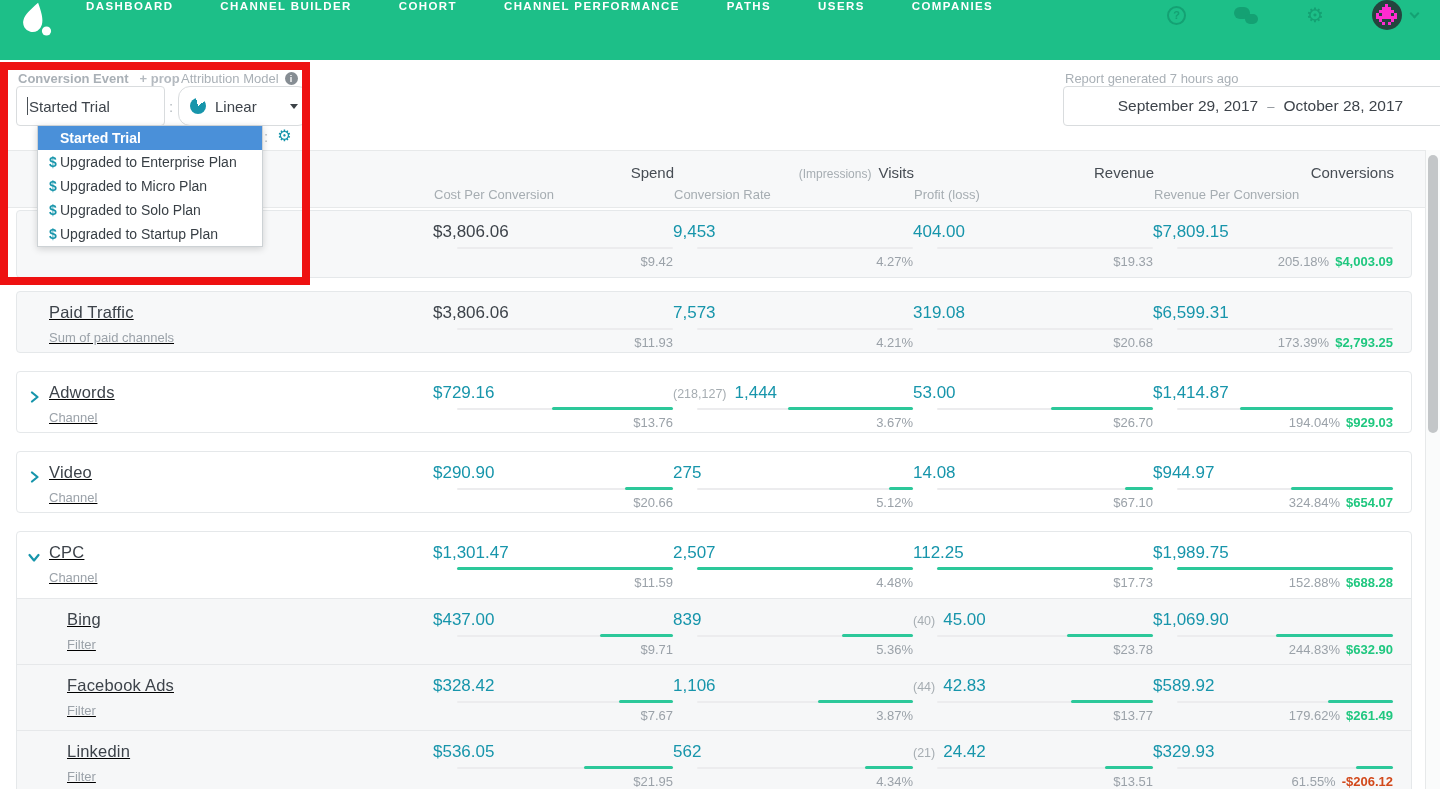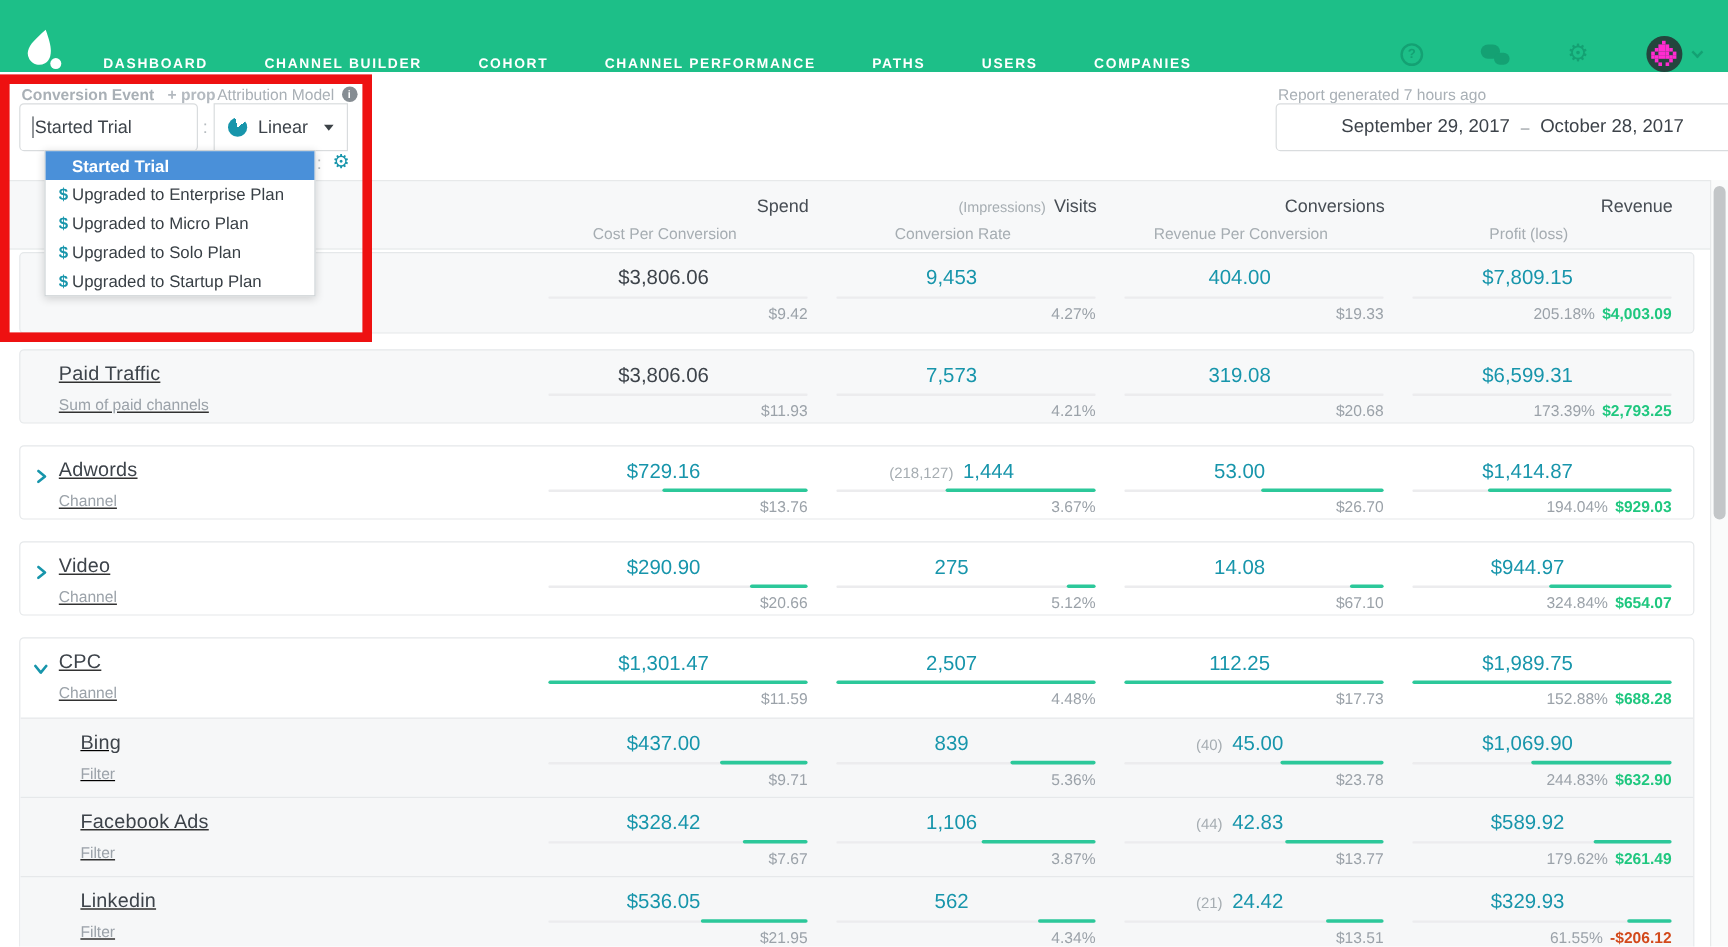--- a/index.html
+++ b/index.html
@@ -6,21 +6,21 @@
     --nav-green:#1dbf88; --nav-icon:#14a173; --teal:#1795ab; --bar-green:#2cc89a;
     --profit-green:#1fc77f; --neg-red:#d2491b; --sel-blue:#4a90d9; --annotation-red:#ee1111;
     --text-dark:#3d434a; --text-gray:#9ba2a9; --label-gray:#a9b0b6;
   }
   *{box-sizing:border-box;margin:0;padding:0;}
   html,body{background:#fff;}
   body{font-family:"Liberation Sans",sans-serif;}
   .app{position:relative;width:1440px;height:789px;background:#fff;overflow:hidden;}
 
   
-  .nav{height:60px;background:var(--nav-green);display:flex;align-items:flex-end;padding:0 22px;}
+  .nav{height:60px;background:var(--nav-green);display:flex;align-items:flex-start;padding:0 22px;}
   .logo{width:34px;height:38px;margin-right:30px;display:flex;align-items:center;}
   .nav-items{display:flex;gap:47px;}
   .nav-item{color:#fff;font-size:11.5px;font-weight:700;letter-spacing:1.4px;cursor:pointer;white-space:nowrap;}
   .nav-right{margin-left:auto;display:flex;align-items:center;gap:48px;}
   .icon-help{width:19px;height:19px;border-radius:50%;border:2px solid var(--nav-icon);color:var(--nav-icon);
     font-size:11px;font-weight:700;display:flex;align-items:center;justify-content:center;}
   .icon-help::before{content:"?";}
   .icon-chat{position:relative;width:24px;height:17px;}
   .icon-chat::before{content:'';position:absolute;left:0;top:0;width:16px;height:12px;background:var(--nav-icon);border-radius:6px;}
   .icon-chat::after{content:'';position:absolute;right:0;bottom:0;width:13px;height:10px;background:var(--nav-icon);border-radius:5px;}
@@ -42,60 +42,60 @@
   .lbl-prop{margin-left:11px;color:#b4bac0;}
   .lbl-attribution{left:181px;top:71px;display:flex;align-items:center;}
   .info-icon{width:13px;height:13px;border-radius:50%;background:#868d93;color:#fff;font-size:9px;font-weight:700;
     display:inline-flex;align-items:center;justify-content:center;margin-left:6px;font-style:normal;}
   .info-icon::before{content:"i";}
   .input-conversion{position:absolute;left:16px;top:86px;width:149px;height:40px;background:#fff;border:1px solid #d9dcde;
     border-radius:4px;display:flex;align-items:center;padding-left:10px;font-size:15px;color:var(--text-dark);z-index:5;}
   .caret-line{display:inline-block;width:1px;height:18px;background:#4a5056;margin-right:1px;}
   .colon{position:absolute;font-size:15px;color:#b6bcc0;}
   .colon1{left:169px;top:98px;}
-  .box-attribution{position:absolute;left:178px;top:86px;width:112px;height:40px;background:#fff;border:1px solid #d9dcde;
-    border-radius:0;display:flex;align-items:center;padding:0 11px;gap:9px;font-size:15px;color:var(--text-dark);z-index:5;}
+  .box-attribution{position:absolute;left:178px;top:86px;width:132px;height:40px;background:#fff;border:1px solid #d9dcde;
+    border-radius:12px;display:flex;align-items:center;padding:0 11px;gap:9px;font-size:15px;color:var(--text-dark);z-index:5;}
   .pie-icon{width:16px;height:16px;border-radius:50%;background:conic-gradient(from -15deg,#fff 0 68deg,var(--teal) 68deg 360deg);flex:0 0 16px;}
   .dd-caret{width:0;height:0;border-left:4px solid transparent;border-right:4px solid transparent;border-top:5px solid #3c4247;margin-left:auto;}
   .settings-peek{position:absolute;left:264px;top:127px;display:flex;align-items:center;gap:9px;z-index:2;}
   .settings-peek .pcolon{font-size:15px;color:#b6bcc0;}
   .peek-gear::before{content:"⚙";font-size:16px;color:var(--teal);line-height:1;}
   .report-note{position:absolute;left:1065px;top:71px;font-size:13px;color:var(--label-gray);}
   .date-box{position:absolute;left:1063px;top:86px;width:440px;height:40px;background:#fff;border:1px solid #d9dcde;
     border-radius:4px;display:flex;align-items:center;}
   .date-main{flex:1;display:flex;align-items:center;justify-content:center;gap:9px;font-size:15.5px;color:var(--text-dark);white-space:nowrap;}
   .date-sep{color:#8a9096;font-size:13px;}
   .date-icon-btn{width:45px;border-left:1px solid #e0e3e5;display:flex;flex-direction:column;align-items:center;justify-content:center;gap:2px;}
   .fbar{height:3px;background:var(--teal);border-radius:1px;}
   .fbar.b1{width:18px;}.fbar.b2{width:12px;}.fbar.b3{width:7px;}
 
   
   .table{position:absolute;top:150px;left:0;width:1425px;}
   .header-band{height:58px;background:#f7f8f9;border-top:1px solid #e7e9ea;border-bottom:1px solid #e7e9ea;
     display:grid;grid-template-columns:1fr 240px 240px 240px 240px;padding:13px 31px 0 48px;}
-  .hcell{text-align:center;}
+  .hcell{text-align:left;}
   .h-top{display:flex;justify-content:flex-end;align-items:baseline;gap:7px;font-size:15px;color:#474d54;}
   .h-prefix{font-size:12px;color:#a6adb2;}
   .h-sub{font-size:13px;color:#a6adb2;margin-top:6px;}
   .rows{padding:2px 13px 0 16px;}
   .card{border:1px solid #e5e8ea;border-radius:4px;background:#fff;margin-bottom:18px;overflow:hidden;}
   .card.summary{background:#f7f8f9;}
   .card:nth-child(1){margin-bottom:13px;}
   .card:last-child{margin-bottom:0;}
   .row{display:grid;grid-template-columns:1fr 240px 240px 240px 240px;padding-right:18px;height:60px;cursor:pointer;}
   .row.tall{height:66px;}
   .card .row + .row{border-top:1px solid #e6e8ea;}
   .row.filter{background:#f6f7f8;}
   .label-cell{position:relative;padding:11px 0 0 32px;text-decoration:underline;}
   .row.filter .label-cell{padding-left:50px;}
   .chev{position:absolute;left:11px;top:19px;width:12px;height:12px;}
   .row-title{font-size:16.5px;color:var(--text-dark);letter-spacing:.2px;}
   .row-sub{font-size:13px;color:var(--text-gray);margin-top:8px;}
   .metric{padding-top:11px;text-align:right;}
-  .vline{display:flex;justify-content:center;align-items:baseline;gap:8px;font-size:17px;color:var(--teal);height:20px;}
+  .vline{display:flex;justify-content:flex-start;align-items:baseline;gap:8px;font-size:17px;color:var(--teal);height:20px;}
   .mprefix{font-size:12.5px;color:#a6adb2;}
   .val.dark{color:var(--text-dark);}
   .rule{position:relative;height:2px;background:#ececee;margin:5px 0 5px 24px;border-radius:2px;}
   .bar{position:absolute;right:0;top:-1px;height:3px;background:var(--bar-green);border-radius:2px;}
   .sline{display:flex;justify-content:flex-end;align-items:baseline;gap:6px;font-size:13px;color:var(--text-gray);}
   .profit{font-weight:700;color:var(--profit-green);}
   .profit.neg{color:var(--neg-red);}
 
   
   .scrollbar{position:absolute;top:150px;right:0;width:15px;bottom:0;background:#fafbfb;border-left:1px solid #e7e9ea;}
@@ -193,29 +193,29 @@
   </div>
   <div class="hcell">
     <div class="h-top">
             <span class="h-prefix">(Impressions)</span>
             <span>Visits</span>
           </div>
     <div class="h-sub">Conversion Rate</div>
   </div>
   <div class="hcell">
     <div class="h-top">
+            <span>Revenue</span>
+          </div>
+    <div class="h-sub">Profit (loss)</div>
+  </div>
+  <div class="hcell">
+    <div class="h-top">
             <span>Conversions</span>
           </div>
     <div class="h-sub">Revenue Per Conversion</div>
-  </div>
-  <div class="hcell">
-    <div class="h-top">
-            <span>Revenue</span>
-          </div>
-    <div class="h-sub">Profit (loss)</div>
   </div>
       </div>
     <div class="rows" id="rows">
         <div class="card summary">
           <div class="row tall">
     <div class="label-cell">
 
       <div class="row-title"></div>
       <div class="row-sub"></div>
     </div>

